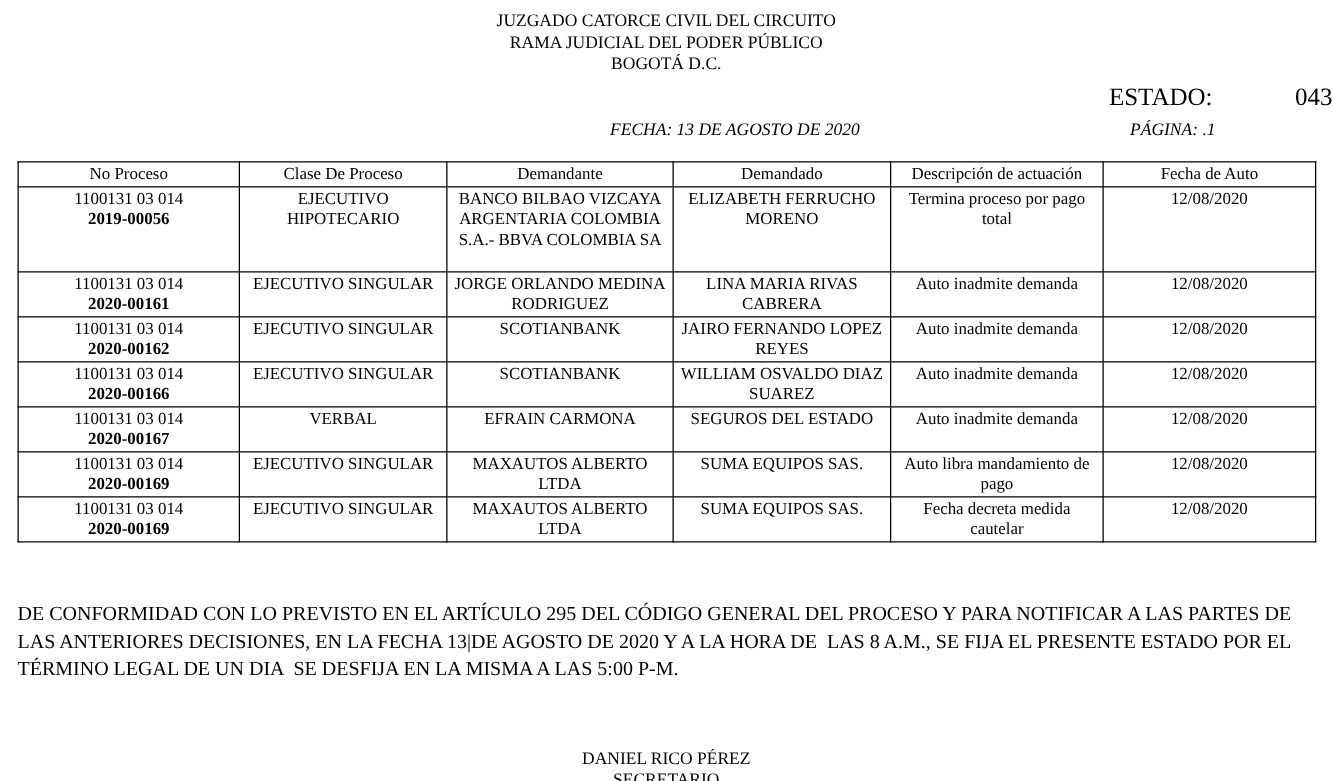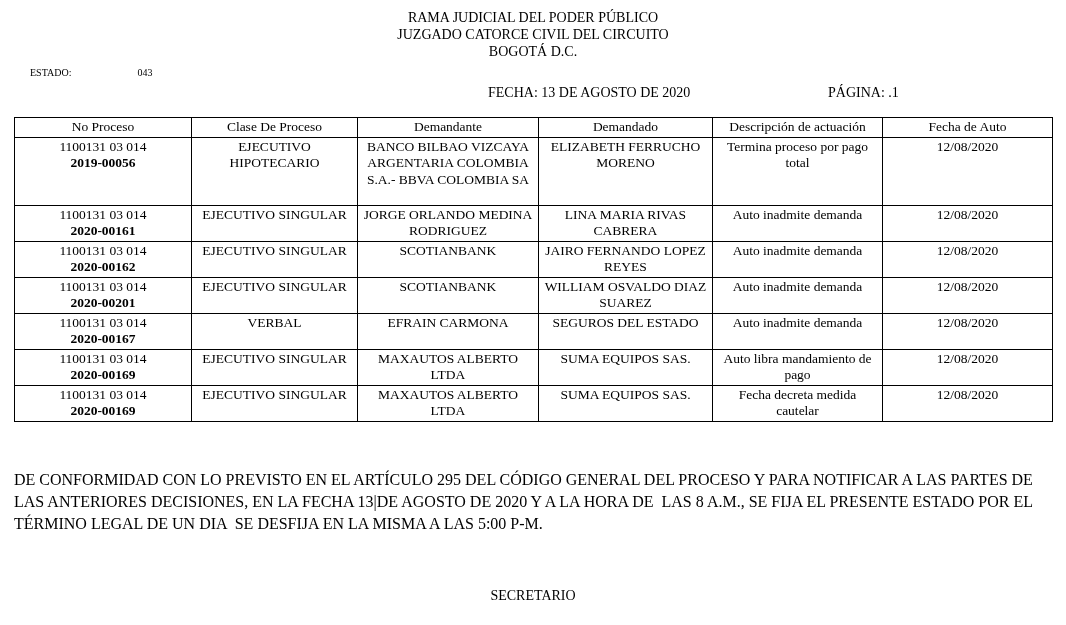--- a/index.html
+++ b/index.html
@@ -15,32 +15,34 @@
   }
   .doc-header {
     text-align: center;
     padding-top: 9px;
     font-size: 14px;
     line-height: 17px;
   }
   .estado-row {
     margin-top: 7px;
     padding-left: 30px;
-    font-size: 10px;
+    font-size: 20px;
     display: flex;
+    justify-content: flex-end;
   }
   .estado-value { margin-left: 66px; }
   .fecha-row {
     position: relative;
     height: 18px;
     margin-top: 7px;
     font-size: 14px;
+    font-style: italic;
   }
   .fecha-text { position: absolute; left: 488px; top: 0; }
-  .pagina-text { position: absolute; left: 828px; top: 0; text-align: center; }
+  .pagina-text { position: absolute; left: 904px; top: 0; text-align: center; }
   table.estado-table {
     margin: 14px 14px 0 14px;
     width: 1038px;
     border-collapse: collapse;
     table-layout: fixed;
     font-size: 13.5px;
   }
   .estado-table th, .estado-table td {
     border: 1px solid #000000;
     font-weight: normal;
@@ -70,22 +72,22 @@
     margin-top: 52px;
     text-align: center;
     font-size: 14px;
     line-height: 17px;
   }
 </style>
 </head>
 <body>
 
 <div class="doc-header">
+  <div>JUZGADO CATORCE CIVIL DEL CIRCUITO</div>
   <div>RAMA JUDICIAL DEL PODER PÚBLICO</div>
-  <div>JUZGADO CATORCE CIVIL DEL CIRCUITO</div>
   <div>BOGOTÁ D.C.</div>
 </div>
 
 <div class="estado-row">
   <span>ESTADO:</span>
   <span class="estado-value">043</span>
 </div>
 
 <div class="fecha-row">
   <span class="fecha-text">FECHA: 13 DE AGOSTO DE 2020</span>
@@ -141,21 +143,21 @@
         </td>
         <td>EJECUTIVO SINGULAR</td>
         <td>SCOTIANBANK</td>
         <td>JAIRO FERNANDO LOPEZ REYES</td>
         <td>Auto inadmite demanda</td>
         <td>12/08/2020</td>
       </tr>
       <tr>
         <td>
           <div>1100131 03 014</div>
-          <div class="radicado">2020-00201</div>
+          <div class="radicado">2020-00166</div>
         </td>
         <td>EJECUTIVO SINGULAR</td>
         <td>SCOTIANBANK</td>
         <td>WILLIAM OSVALDO DIAZ SUAREZ</td>
         <td>Auto inadmite demanda</td>
         <td>12/08/2020</td>
       </tr>
       <tr>
         <td>
           <div>1100131 03 014</div>
@@ -188,14 +190,15 @@
         <td>SUMA EQUIPOS SAS.</td>
         <td>Fecha decreta medida cautelar</td>
         <td>12/08/2020</td>
       </tr>
     </tbody>
 </table>
 
 <div class="legal-paragraph">DE CONFORMIDAD CON LO PREVISTO EN EL ARTÍCULO 295 DEL CÓDIGO GENERAL DEL PROCESO Y PARA NOTIFICAR A LAS PARTES DE LAS ANTERIORES DECISIONES, EN LA FECHA 13|DE AGOSTO DE 2020 Y A LA HORA DE  LAS 8 A.M., SE FIJA EL PRESENTE ESTADO POR EL TÉRMINO LEGAL DE UN DIA  SE DESFIJA EN LA MISMA A LAS 5:00 P-M.</div>
 
 <div class="signature-block">
+  <div>DANIEL RICO PÉREZ</div>
   <div>SECRETARIO</div>
 </div>
 
 </body></html>

